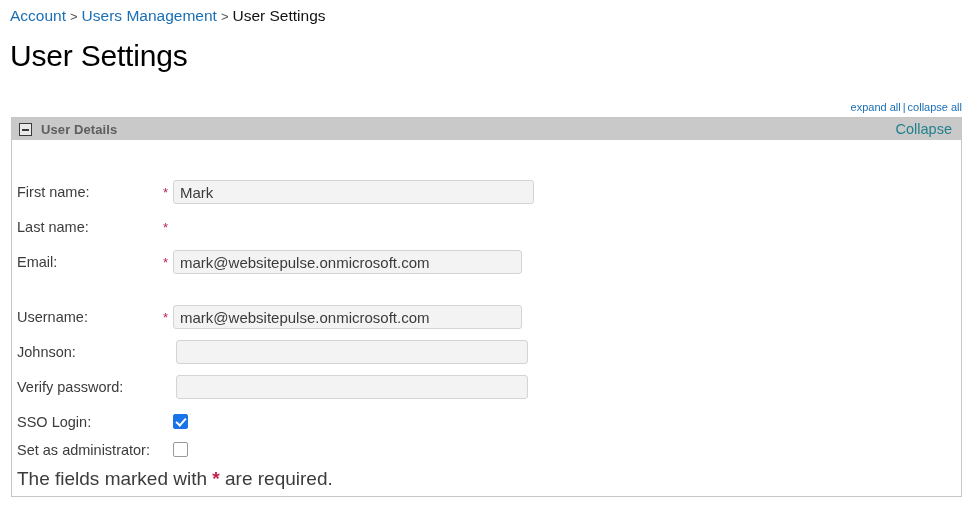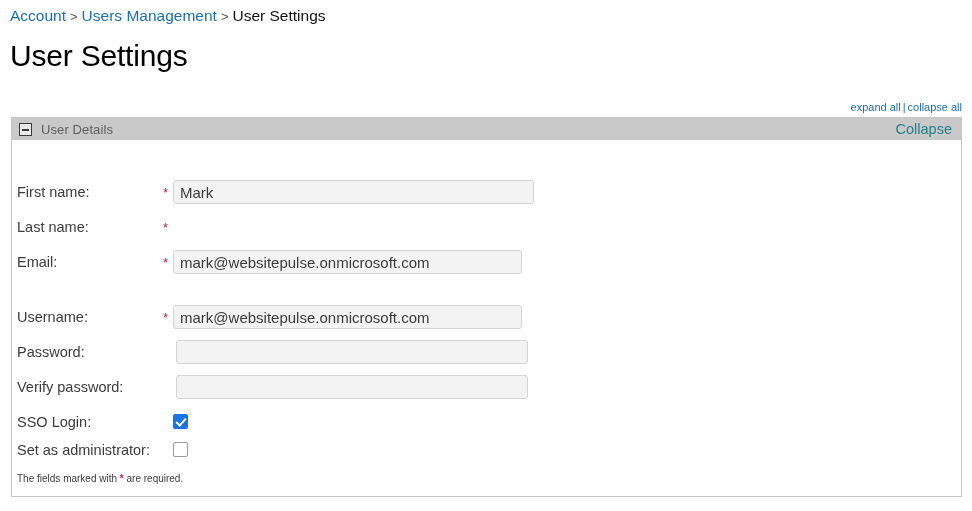--- a/index.html
+++ b/index.html
@@ -104,21 +104,21 @@
     position: absolute;
     left: 2px;
     right: 2px;
     top: 5px;
     height: 2px;
     background: #3a3a3a;
   }
   .panel-title {
     margin-left: 9px;
     font-size: 13px;
-    font-weight: normal;
+    font-weight: bold;
     color: #5e5e5e;
     letter-spacing: 0.1px;
   }
   .panel-collapse {
     position: absolute;
     right: 9px;
     top: 50%;
     transform: translateY(-50%);
     font-size: 14.5px;
     color: #21808d;
@@ -224,21 +224,21 @@
     border: solid #ffffff;
     border-width: 0 2px 2px 0;
     transform: rotate(42deg);
   }
 
   
   .footer-note {
     position: absolute;
     left: 5px;
     bottom: 9px;
-    font-size: 10px;
+    font-size: 19px;
     line-height: 17px;
     color: #3c3c3c;
     white-space: nowrap;
   }
   .footer-note .star {
     color: #c1244b;
     font-weight: bold;
   }
 </style>
 </head>
@@ -282,21 +282,21 @@
     </div>
 
 
     <div class="form-row" style="top:165px;">
       <span class="f-label">Username:</span>
       <span class="req-star">*</span>
       <input class="f-input w-email" type="text" value="mark@websitepulse.onmicrosoft.com" style="">
     </div>
 
     <div class="form-row" style="top:200px;">
-      <span class="f-label">Password:</span>
+      <span class="f-label">Johnson:</span>
       <input class="f-input w-pass" type="password" value="" style="">
     </div>
 
     <div class="form-row" style="top:235px;">
       <span class="f-label">Verify password:</span>
       <input class="f-input w-pass" type="password" value="" style="">
     </div>
 
     <div class="cb-row" style="top:272px;">
       <span class="cb-label">SSO Login:</span>

